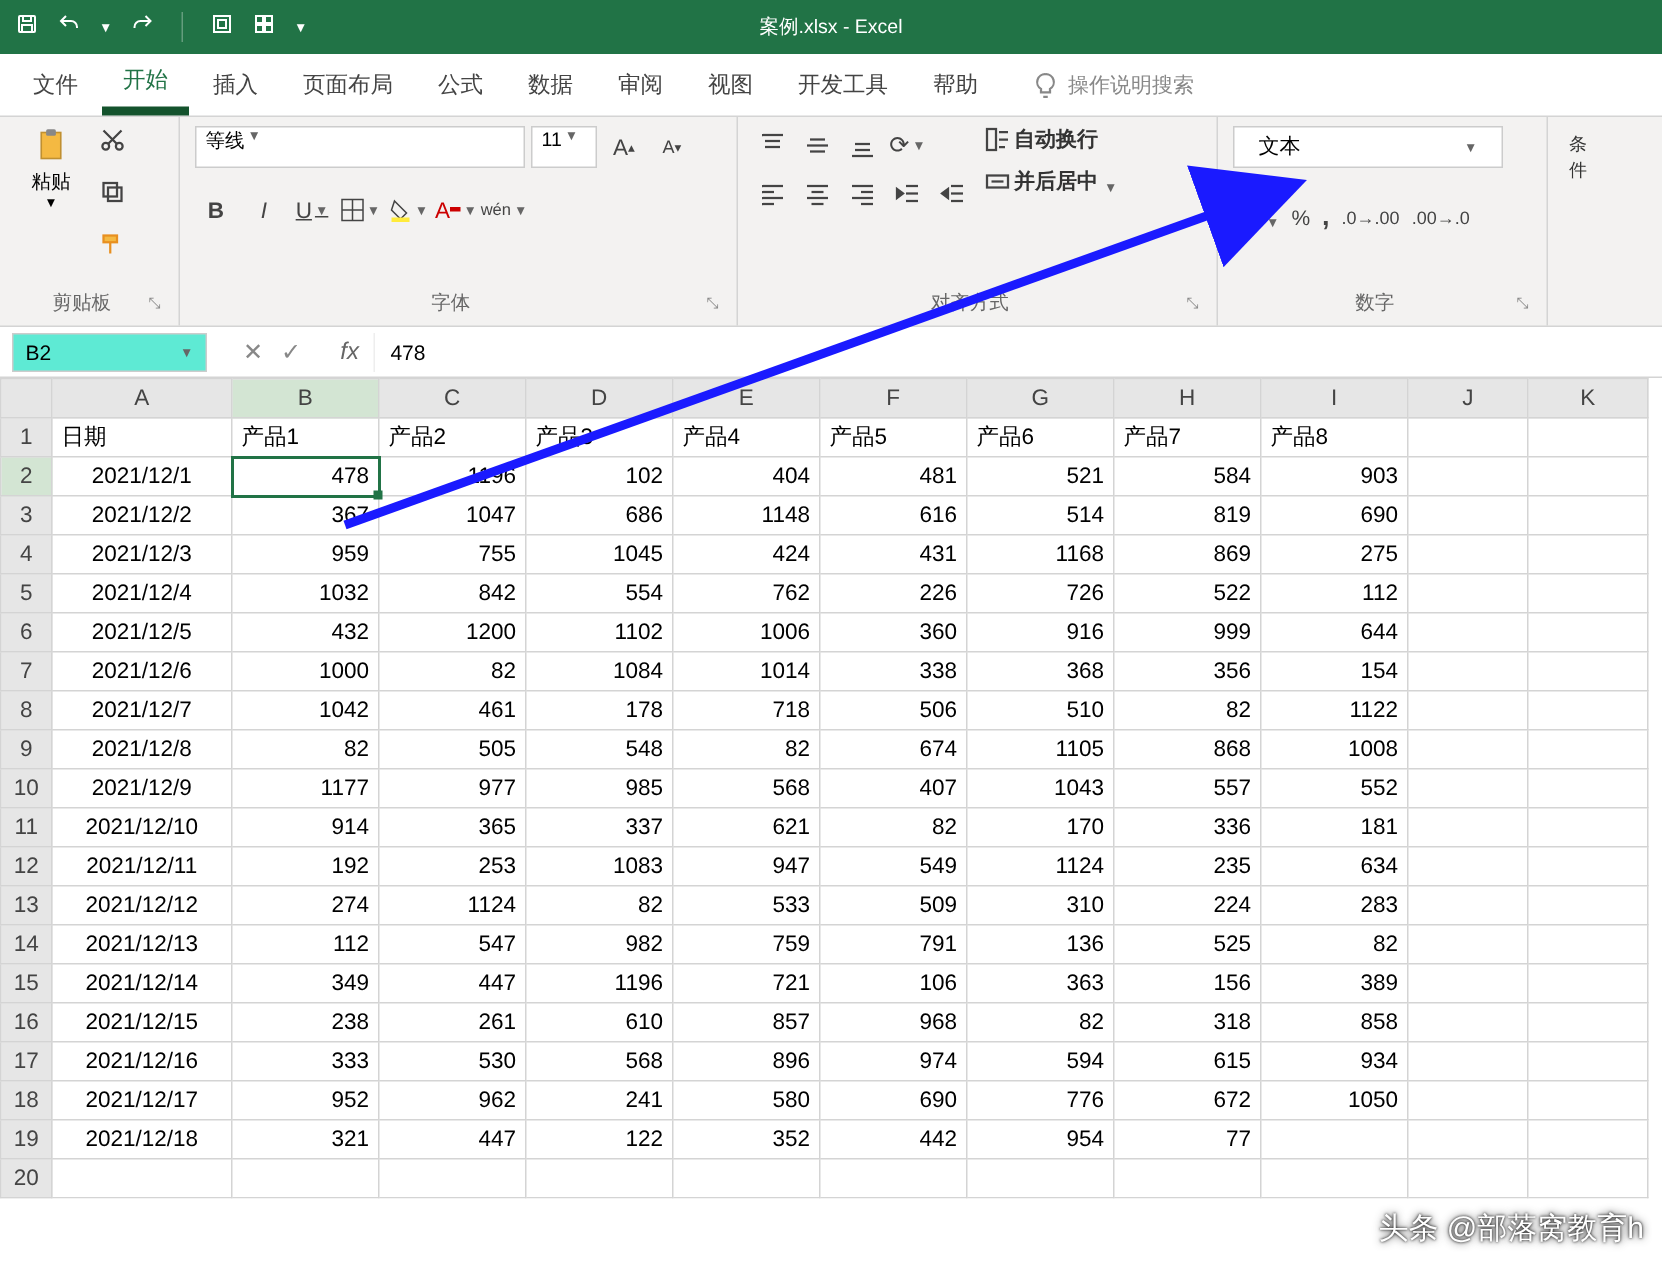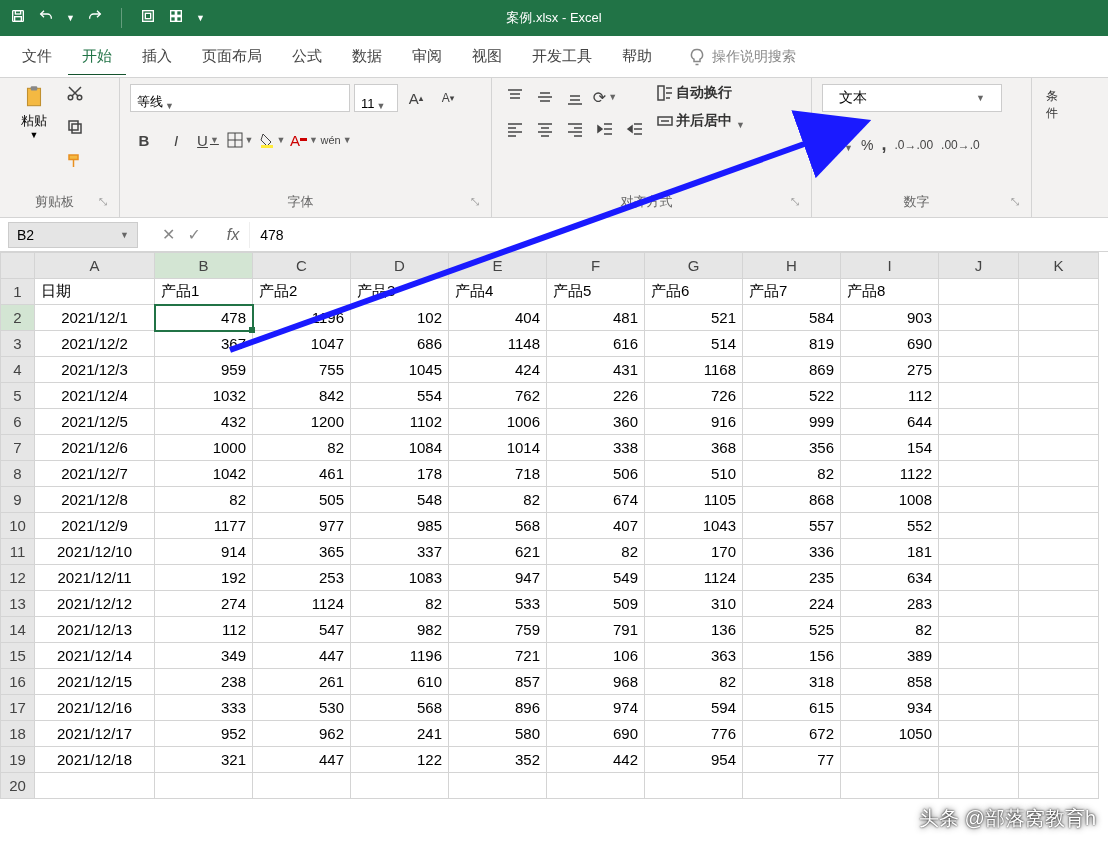--- a/index.html
+++ b/index.html
@@ -6,38 +6,38 @@
 body { background: #fff; width: 1108px; height: 842px; overflow: hidden; position: relative; }
 
 .titlebar { background: #217346; height: 36px; display: flex; align-items: center; padding: 0 10px; color: #fff; }
 .qat { display: flex; gap: 12px; align-items: center; }
 .qat-item svg { width: 16px; height: 16px; }
 .qat-sep { width: 1px; height: 20px; background: rgba(255,255,255,0.3); margin: 0 6px; }
 .title-text { position: absolute; left: 50%; transform: translateX(-50%); font-size: 13px; color: #fff; }
 
 .menubar { background: #fff; height: 42px; display: flex; align-items: center; padding: 0 8px; gap: 2px; border-bottom: 1px solid #d4d4d4; }
 .menu-tab { padding: 8px 14px; font-size: 15px; color: #444; cursor: pointer; }
-.menu-tab.active { color: #217346; border-bottom: 1px solid #14532d; font-weight: 500; }
+.menu-tab.active { color: #217346; border-bottom: 6px solid #14532d; font-weight: 500; }
 .menu-help { display: flex; align-items: center; gap: 6px; margin-left: 20px; color: #888; font-size: 14px; }
 .bulb-icon { width: 18px; height: 18px; }
 
 .ribbon { background: #f3f2f1; height: 140px; display: flex; border-bottom: 1px solid #d4d4d4; position: relative; }
 .ribbon-group { border-right: 1px solid #d4d4d4; padding: 6px 10px 4px 10px; display: flex; flex-direction: column; justify-content: space-between; }
 .ribbon-group-label { text-align: center; font-size: 13px; color: #666; padding: 2px 0; }
 .ribbon-content { flex: 1; display: flex; align-items: flex-start; gap: 8px; }
 .ribbon-launcher { font-size: 10px; color: #888; text-align: right; padding-right: 2px; }
 
 .clipboard-big { width: 48px; height: 56px; display: flex; flex-direction: column; align-items: center; }
 .clipboard-big svg { width: 32px; height: 32px; }
 .clipboard-side { display: flex; flex-direction: column; gap: 12px; }
 .clipboard-side svg { width: 18px; height: 18px; }
 .clip-label { font-size: 13px; margin-top: 2px; }
 
 .font-row { display: flex; gap: 4px; align-items: center; margin-bottom: 6px; }
-.font-combo { background: #fff; border: 1px solid #ccc; height: 28px; padding: 0 6px; font-size: 13px; display: flex; align-items: flex-end; }
+.font-combo { background: #fff; border: 1px solid #ccc; height: 28px; padding: 0 6px; font-size: 13px; display: flex; align-items: flex-start; }
 .font-name-combo { width: 220px; }
 .font-size-combo { width: 44px; }
 .font-btn { width: 28px; height: 28px; display: flex; align-items: center; justify-content: center; font-size: 15px; color: #444; }
 .font-btn.bold { font-weight: bold; }
 .font-btn.italic { font-style: italic; }
 .font-btn.underline { text-decoration: underline; }
 .font-grow { font-size: 15px; }
 .font-shrink { font-size: 12px; }
 .dd-caret { font-size: 9px; margin-left: 2px; color: #666; }
 
@@ -45,21 +45,21 @@
 .align-row { display: flex; gap: 4px; }
 .align-btn { width: 26px; height: 26px; display: flex; align-items: center; justify-content: center; }
 .wrap-col { display: flex; flex-direction: column; gap: 10px; font-size: 14px; color: #333; }
 .wrap-item { display: flex; align-items: flex-end; gap: 2px; font-weight: bold; }
 
 .number-combo { background: #fff; border: 1px solid #ccc; height: 28px; width: 180px; padding: 0 16px; font-size: 14px; display: flex; align-items: center; justify-content: space-between; }
 .number-row { display: flex; gap: 8px; align-items: center; font-size: 14px; color: #444; margin-top: 14px; }
 .cond-col { display: flex; flex-direction: column; gap: 8px; font-size: 12px; color: #333; padding: 4px; }
 
 .namebox-row { height: 34px; display: flex; align-items: center; border-bottom: 1px solid #d4d4d4; background: #fff; }
-.namebox { width: 130px; border: 1px solid #ccc; margin: 0 8px; height: 26px; padding: 0 8px; font-size: 14px; display: flex; align-items: center; justify-content: space-between; background: #e5e5e5; }
+.namebox { width: 130px; border: 1px solid #ccc; margin: 0 8px; height: 26px; padding: 0 8px; font-size: 14px; display: flex; align-items: center; justify-content: space-between; background: #5eead4; }
 .fx-btns { display: flex; gap: 12px; padding: 0 16px; color: #888; }
 .fx-label { font-style: italic; color: #666; padding: 0 10px; }
 .formula-input { flex: 1; padding: 0 10px; font-size: 14px; border-left: 1px solid #eee; height: 26px; display: flex; align-items: center; }
 
 .sheet { position: relative; overflow: hidden; }
 .grid { border-collapse: collapse; table-layout: fixed; }
 .grid th, .grid td { border: 1px solid #d4d4d4; font-size: 15px; height: 26px; padding: 0 6px; }
 .grid thead th { background: #e6e6e6; color: #444; font-weight: normal; text-align: center; }
 .row-header { background: #e6e6e6; color: #444; text-align: center; width: 34px; font-size: 14px; }
 .col-A { width: 120px; }

